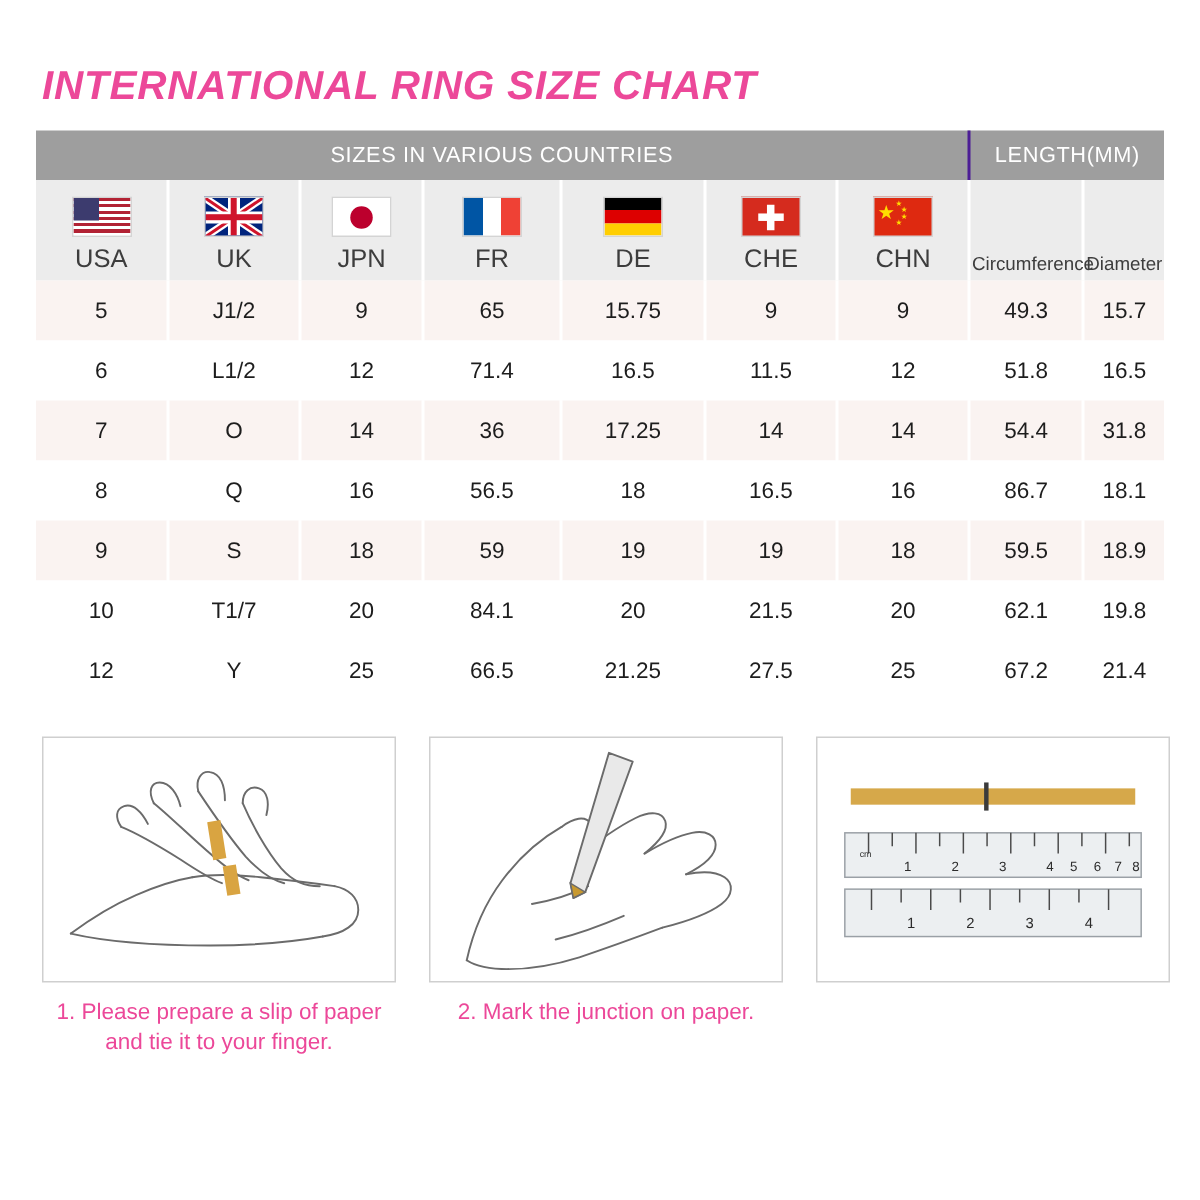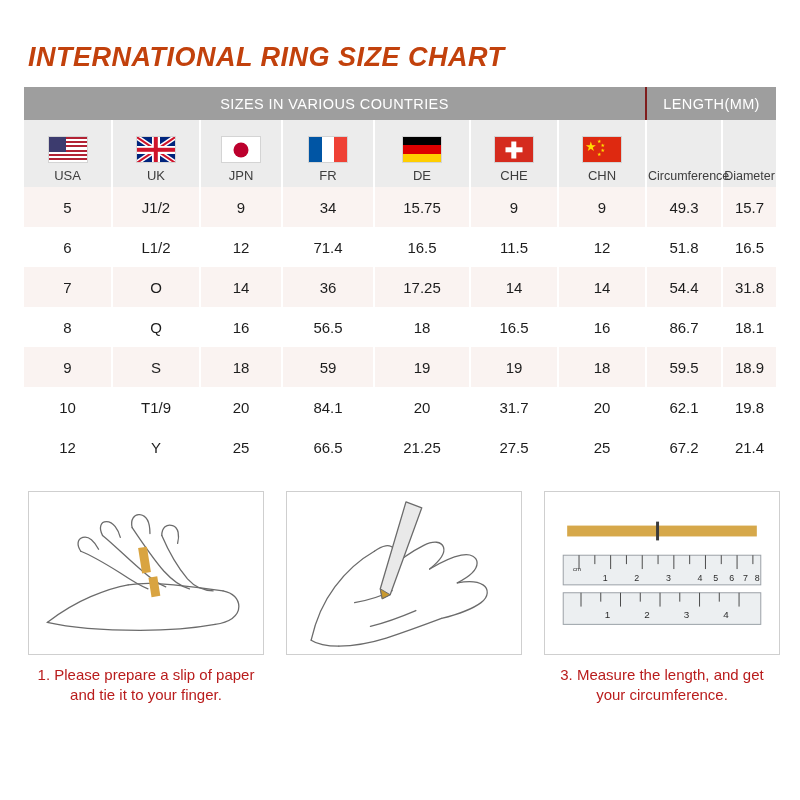--- a/index.html
+++ b/index.html
@@ -20,35 +20,35 @@
     position: relative;
     box-sizing: border-box;
     padding: 0 24px;
   }
   .title {
     font-size: 27px;
     font-weight: bold;
     font-style: italic;
     letter-spacing: 0.5px;
     margin: 42px 0 14px 4px;
-    color: #c2410c;
+    color: #ec4899;
   }
   table.chart {
     width: 752px;
     border-collapse: collapse;
     table-layout: fixed;
   }
   .hdr-group td {
     background: #9e9e9e;
     color: #ffffff;
     text-align: center;
     font-size: 14.5px;
     letter-spacing: 0.4px;
     height: 31px;
-    border-right: 2px solid #7f1d1d;
+    border-right: 2px solid #4c1d95;
     vertical-align: middle;
   }
   .hdr-group td:last-child { border-right: none; }
 
   .flags td {
     background: #ececec;
     text-align: center;
     vertical-align: bottom;
     height: 62px;
     padding-bottom: 4px;
@@ -56,21 +56,21 @@
   }
   .flags td:last-child { border-right: none; }
   .flagwrap {
     display: flex;
     flex-direction: column;
     align-items: center;
     justify-content: flex-end;
     gap: 5px;
   }
   .code {
-    font-size: 13px;
+    font-size: 17px;
     color: #3d3d3d;
   }
   .lenhdr {
     font-size: 12.5px;
     color: #3d3d3d;
     text-align: center;
   }
 
   .flag {
     width: 40px;
@@ -184,21 +184,21 @@
     border: 1px solid #cfcfcf;
     box-sizing: border-box;
     background: #ffffff;
     overflow: hidden;
   }
   .caption {
     margin-top: 10px;
     font-size: 15px;
     text-align: center;
     line-height: 1.35;
-    color: #b91c1c;
+    color: #ec4899;
   }
 </style>
 </head>
 <body>
 
 <div class="page">
 
   <div class="title">INTERNATIONAL RING SIZE CHART</div>
 
   <table class="chart">
@@ -298,21 +298,21 @@
         <td>
           <div class="lenhdr">Diameter</div>
         </td>
       </tr>
     </thead>
     <tbody class="rows">
       <tr class="odd">
         <td>5</td>
         <td>J1/2</td>
         <td>9</td>
-        <td>34</td>
+        <td>65</td>
         <td>15.75</td>
         <td>9</td>
         <td>9</td>
         <td>49.3</td>
         <td>15.7</td>
       </tr>
       <tr class="even">
         <td>6</td>
         <td>L1/2</td>
         <td>12</td>
@@ -351,25 +351,25 @@
         <td>18</td>
         <td>59</td>
         <td>19</td>
         <td>19</td>
         <td>18</td>
         <td>59.5</td>
         <td>18.9</td>
       </tr>
       <tr class="even">
         <td>10</td>
-        <td>T1/9</td>
+        <td>T1/7</td>
         <td>20</td>
         <td>84.1</td>
         <td>20</td>
-        <td>31.7</td>
+        <td>21.5</td>
         <td>20</td>
         <td>62.1</td>
         <td>19.8</td>
       </tr>
       <tr class="even">
         <td>12</td>
         <td>Y</td>
         <td>25</td>
         <td>66.5</td>
         <td>21.25</td>
@@ -420,20 +420,21 @@
             <path d="M52 156 C40 156 30 154 24 150"></path>
             <path d="M68 112 C80 110 94 106 106 100"></path>
             <path d="M84 136 C100 132 116 126 130 120"></path>
           </g>
           <g stroke="#6b6b6b" stroke-width="1.3" fill="#e9e9e9" stroke-linejoin="round">
             <path d="M120 10 L136 16 L104 104 L96 108 L94 98 Z"></path>
           </g>
           <path d="M96 108 L94 98 L104 104 Z" fill="#c8992f" stroke="#6b6b6b" stroke-width="1"></path>
         </svg>
       </div>
+      <div class="caption">2. Mark the junction on paper.</div>
     </div>
 
     <div class="step">
       <div class="imgbox">
         <svg viewBox="0 0 236 164" width="234" height="162">
           <rect x="22" y="34" width="192" height="11" fill="#d6a84a"></rect>
           <rect x="112" y="30" width="3" height="19" fill="#3b3b3b"></rect>
 
           <rect x="18" y="64" width="200" height="30" fill="#eceff1" stroke="#9aa0a6" stroke-width="1"></rect>
           <g stroke="#4a4a4a" stroke-width="1">
@@ -456,17 +457,16 @@
             <path d="M36 102 L36 116 M56 102 L56 111 M76 102 L76 116 M96 102 L96 111 M116 102 L116 116 M136 102 L136 111 M156 102 L156 116 M176 102 L176 111 M196 102 L196 116"></path>
           </g>
           <g fill="#2c2c2c" font-family="Liberation Sans, sans-serif" font-size="10">
             <text x="60" y="128">1</text>
               <text x="100" y="128">2</text>
               <text x="140" y="128">3</text>
             <text x="180" y="128">4</text>
           </g>
         </svg>
       </div>
-      <div class="caption">3. Measure the length, and get your circumference.</div>
     </div>
 
   </div>
 </div>
 
 </body></html>

